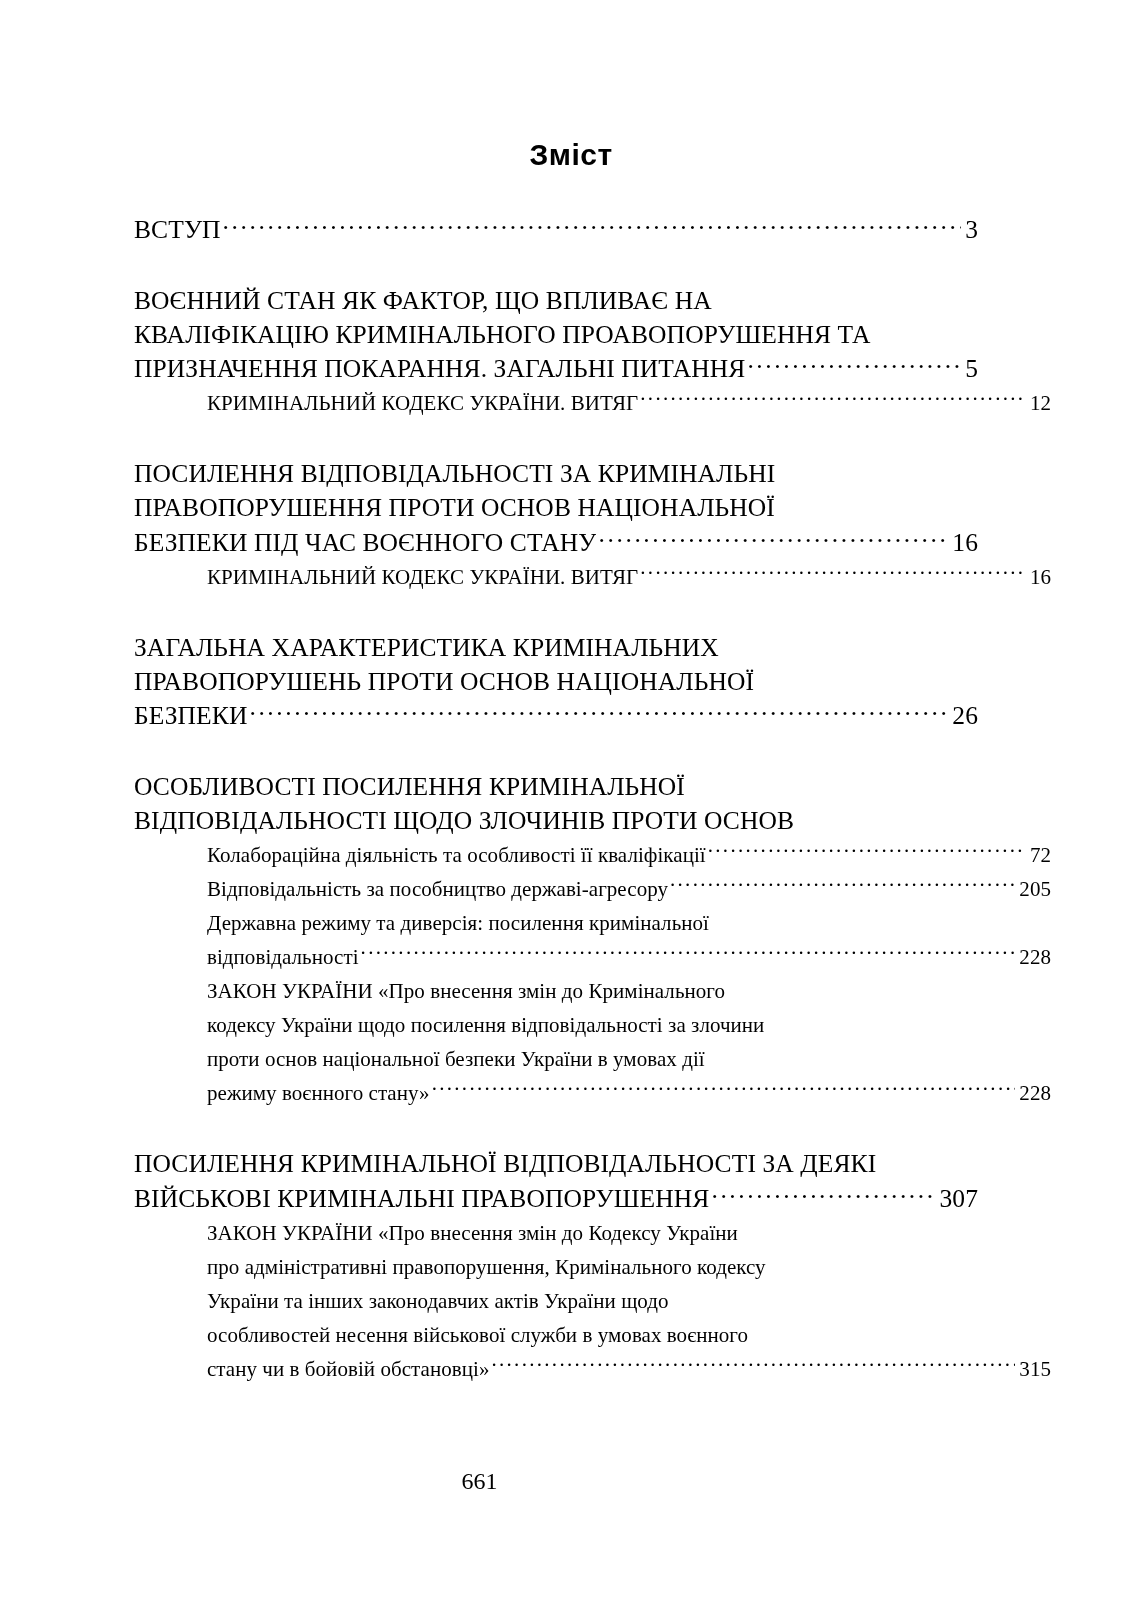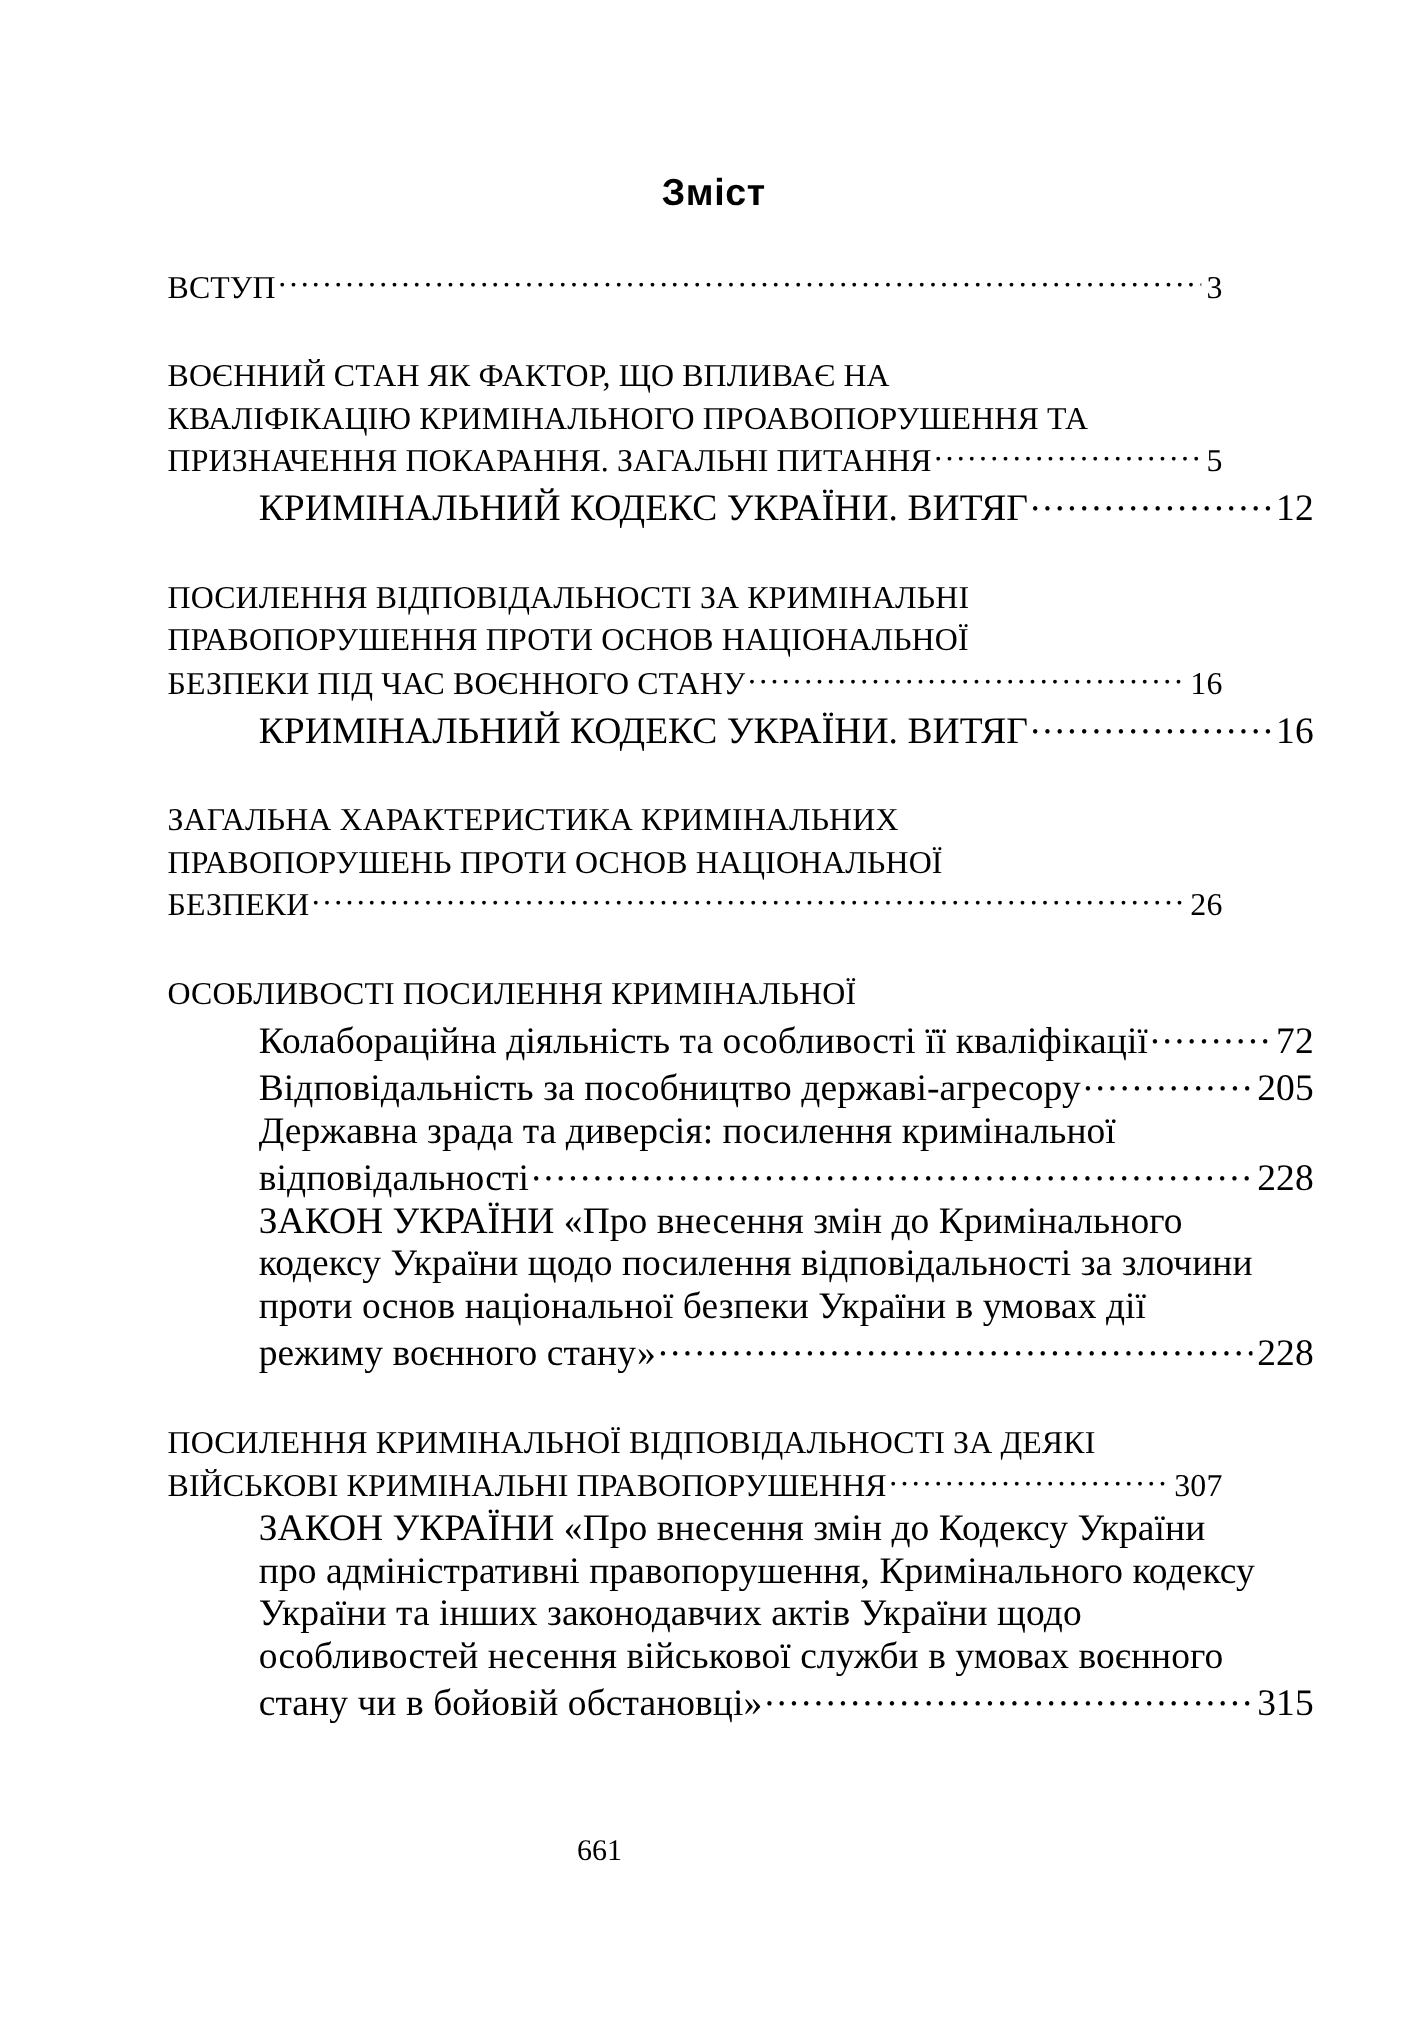--- a/index.html
+++ b/index.html
@@ -94,21 +94,21 @@
 
   
   .lvl1 {
     font-size: 25.5px;
     letter-spacing: 0.1px;
   }
   .lvl1 .leader::before { letter-spacing: 2.6px; }
 
   
   .lvl2 {
-    font-size: 30px;
+    font-size: 21px;
     padding-left: 73px;
     letter-spacing: 0.05px;
   }
   .lvl2 .leader::before { letter-spacing: 2.3px; }
 
   
   .cont .txt { flex: 1 1 auto; }
 
   
   .folio {
@@ -181,32 +181,35 @@
         <div class="toc-line lvl1">
           <span class="txt">БЕЗПЕКИ</span>
           <span class="leader"></span>
           <span class="pg">26</span>
         </div>
       </div>
       <div class="toc-group">
         <div class="toc-line lvl1 cont">
           <span class="txt">ОСОБЛИВОСТІ ПОСИЛЕННЯ КРИМІНАЛЬНОЇ</span>
         </div>
+        <div class="toc-line lvl1 cont">
+          <span class="txt">ВІДПОВІДАЛЬНОСТІ ЩОДО ЗЛОЧИНІВ ПРОТИ ОСНОВ</span>
+        </div>
         <div class="toc-line lvl2">
           <span class="txt">Колабораційна діяльність та особливості її кваліфікації</span>
           <span class="leader"></span>
           <span class="pg">72</span>
         </div>
         <div class="toc-line lvl2">
           <span class="txt">Відповідальність за пособництво державі-агресору</span>
           <span class="leader"></span>
           <span class="pg">205</span>
         </div>
         <div class="toc-line lvl2 cont">
-          <span class="txt">Державна зрада та диверсія: посилення кримінальної</span>
+          <span class="txt">Державна режиму та диверсія: посилення кримінальної</span>
         </div>
         <div class="toc-line lvl2">
           <span class="txt">відповідальності</span>
           <span class="leader"></span>
           <span class="pg">228</span>
         </div>
         <div class="toc-line lvl2 cont">
           <span class="txt">ЗАКОН УКРАЇНИ «Про внесення змін до Кримінального</span>
         </div>
         <div class="toc-line lvl2 cont">

